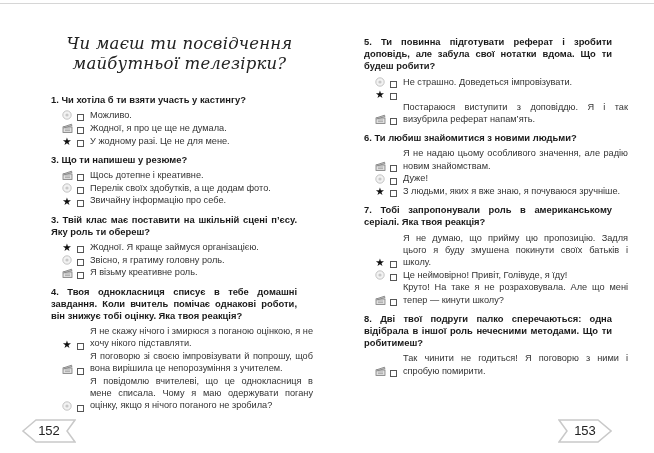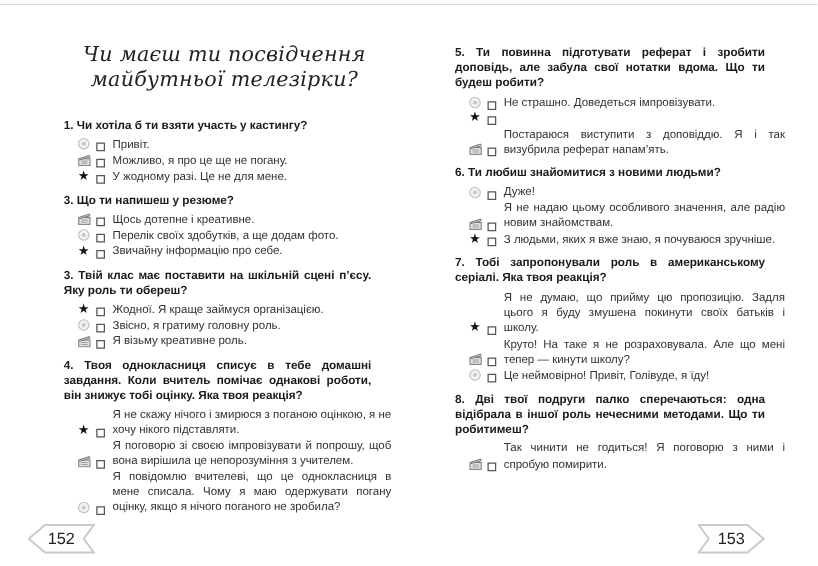--- a/index.html
+++ b/index.html
@@ -57,33 +57,33 @@
         <div class="question">1. Чи хотіла б ти взяти участь у кастингу?</div>
         <div class="answers">
           <div class="answer">
             <span class="icon">
               <svg width="10" height="10" viewBox="0 0 10 10">
                 <circle cx="5" cy="5" r="4.2" fill="#f2f2f2" stroke="#bdbdbd" stroke-width="0.9"></circle>
                 <circle cx="5" cy="5" r="1.6" fill="#c8c8c8"></circle>
               </svg>
             </span>
             <span class="checkbox"></span>
-            <span class="atext">Привіт.</span>
-          </div>
-          <div class="answer">
-            <span class="icon">
-              <svg width="11" height="10" viewBox="0 0 11 10">
-                <rect x="1" y="4" width="9" height="5.5" fill="#e0e0e0" stroke="#7a7a7a" stroke-width="0.8"></rect>
-                <path d="M1 4 L9.5 1.2 L10 2.6 L1.4 5" fill="#cfcfcf" stroke="#7a7a7a" stroke-width="0.8"></path>
-                <line x1="3" y1="6" x2="8" y2="6" stroke="#8a8a8a" stroke-width="0.6"></line>
-                <line x1="3" y1="7.6" x2="8" y2="7.6" stroke="#8a8a8a" stroke-width="0.6"></line>
-              </svg>
-            </span>
-            <span class="checkbox"></span>
-            <span class="atext">Можливо, я про це ще не погану.</span>
+            <span class="atext">Можливо.</span>
+          </div>
+          <div class="answer">
+            <span class="icon">
+              <svg width="11" height="10" viewBox="0 0 11 10">
+                <rect x="1" y="4" width="9" height="5.5" fill="#e0e0e0" stroke="#7a7a7a" stroke-width="0.8"></rect>
+                <path d="M1 4 L9.5 1.2 L10 2.6 L1.4 5" fill="#cfcfcf" stroke="#7a7a7a" stroke-width="0.8"></path>
+                <line x1="3" y1="6" x2="8" y2="6" stroke="#8a8a8a" stroke-width="0.6"></line>
+                <line x1="3" y1="7.6" x2="8" y2="7.6" stroke="#8a8a8a" stroke-width="0.6"></line>
+              </svg>
+            </span>
+            <span class="checkbox"></span>
+            <span class="atext">Жодної, я про це ще не думала.</span>
           </div>
           <div class="answer">
             <span class="icon">
               <span class="star">★</span>
             </span>
             <span class="checkbox"></span>
             <span class="atext">У жодному разі. Це не для мене.</span>
           </div>
         </div>
       </div>
@@ -231,80 +231,80 @@
             <span class="checkbox"></span>
             <span class="atext">Постараюся виступити з доповіддю. Я і так визубрила реферат напам’ять.</span>
           </div>
         </div>
       </div>
       <div class="qblock">
         <div class="question">6. Ти любиш знайомитися з новими людьми?</div>
         <div class="answers">
           <div class="answer">
             <span class="icon">
+              <svg width="11" height="10" viewBox="0 0 11 10">
+                <rect x="1" y="4" width="9" height="5.5" fill="#e0e0e0" stroke="#7a7a7a" stroke-width="0.8"></rect>
+                <path d="M1 4 L9.5 1.2 L10 2.6 L1.4 5" fill="#cfcfcf" stroke="#7a7a7a" stroke-width="0.8"></path>
+                <line x1="3" y1="6" x2="8" y2="6" stroke="#8a8a8a" stroke-width="0.6"></line>
+                <line x1="3" y1="7.6" x2="8" y2="7.6" stroke="#8a8a8a" stroke-width="0.6"></line>
+              </svg>
+            </span>
+            <span class="checkbox"></span>
+            <span class="atext">Я не надаю цьому особливого значення, але радію новим знайомствам.</span>
+          </div>
+          <div class="answer">
+            <span class="icon">
               <svg width="10" height="10" viewBox="0 0 10 10">
                 <circle cx="5" cy="5" r="4.2" fill="#f2f2f2" stroke="#bdbdbd" stroke-width="0.9"></circle>
                 <circle cx="5" cy="5" r="1.6" fill="#c8c8c8"></circle>
               </svg>
             </span>
             <span class="checkbox"></span>
             <span class="atext">Дуже!</span>
           </div>
           <div class="answer">
             <span class="icon">
-              <svg width="11" height="10" viewBox="0 0 11 10">
-                <rect x="1" y="4" width="9" height="5.5" fill="#e0e0e0" stroke="#7a7a7a" stroke-width="0.8"></rect>
-                <path d="M1 4 L9.5 1.2 L10 2.6 L1.4 5" fill="#cfcfcf" stroke="#7a7a7a" stroke-width="0.8"></path>
-                <line x1="3" y1="6" x2="8" y2="6" stroke="#8a8a8a" stroke-width="0.6"></line>
-                <line x1="3" y1="7.6" x2="8" y2="7.6" stroke="#8a8a8a" stroke-width="0.6"></line>
-              </svg>
-            </span>
-            <span class="checkbox"></span>
-            <span class="atext">Я не надаю цьому особливого значення, але радію новим знайомствам.</span>
-          </div>
-          <div class="answer">
-            <span class="icon">
               <span class="star">★</span>
             </span>
             <span class="checkbox"></span>
             <span class="atext">З людьми, яких я вже знаю, я почуваюся зручніше.</span>
           </div>
         </div>
       </div>
       <div class="qblock">
         <div class="question">7. Тобі запропонували роль в американському серіалі. Яка твоя реакція?</div>
         <div class="answers">
           <div class="answer">
             <span class="icon">
               <span class="star">★</span>
             </span>
             <span class="checkbox"></span>
             <span class="atext">Я не думаю, що прийму цю пропозицію. Задля цього я буду змушена покинути своїх батьків і школу.</span>
           </div>
           <div class="answer">
             <span class="icon">
+              <svg width="10" height="10" viewBox="0 0 10 10">
+                <circle cx="5" cy="5" r="4.2" fill="#f2f2f2" stroke="#bdbdbd" stroke-width="0.9"></circle>
+                <circle cx="5" cy="5" r="1.6" fill="#c8c8c8"></circle>
+              </svg>
+            </span>
+            <span class="checkbox"></span>
+            <span class="atext">Це неймовірно! Привіт, Голівуде, я їду!</span>
+          </div>
+          <div class="answer">
+            <span class="icon">
               <svg width="11" height="10" viewBox="0 0 11 10">
                 <rect x="1" y="4" width="9" height="5.5" fill="#e0e0e0" stroke="#7a7a7a" stroke-width="0.8"></rect>
                 <path d="M1 4 L9.5 1.2 L10 2.6 L1.4 5" fill="#cfcfcf" stroke="#7a7a7a" stroke-width="0.8"></path>
                 <line x1="3" y1="6" x2="8" y2="6" stroke="#8a8a8a" stroke-width="0.6"></line>
                 <line x1="3" y1="7.6" x2="8" y2="7.6" stroke="#8a8a8a" stroke-width="0.6"></line>
               </svg>
             </span>
             <span class="checkbox"></span>
             <span class="atext">Круто! На таке я не розраховувала. Але що мені тепер — кинути школу?</span>
-          </div>
-          <div class="answer">
-            <span class="icon">
-              <svg width="10" height="10" viewBox="0 0 10 10">
-                <circle cx="5" cy="5" r="4.2" fill="#f2f2f2" stroke="#bdbdbd" stroke-width="0.9"></circle>
-                <circle cx="5" cy="5" r="1.6" fill="#c8c8c8"></circle>
-              </svg>
-            </span>
-            <span class="checkbox"></span>
-            <span class="atext">Це неймовірно! Привіт, Голівуде, я їду!</span>
           </div>
         </div>
       </div>
       <div class="qblock">
         <div class="question">8. Дві твої подруги палко сперечаються: одна відібрала в іншої роль нечесними методами. Що ти робитимеш?</div>
         <div class="answers">
           <div class="answer">
             <span class="icon">
               <svg width="11" height="10" viewBox="0 0 11 10">
                 <rect x="1" y="4" width="9" height="5.5" fill="#e0e0e0" stroke="#7a7a7a" stroke-width="0.8"></rect>

